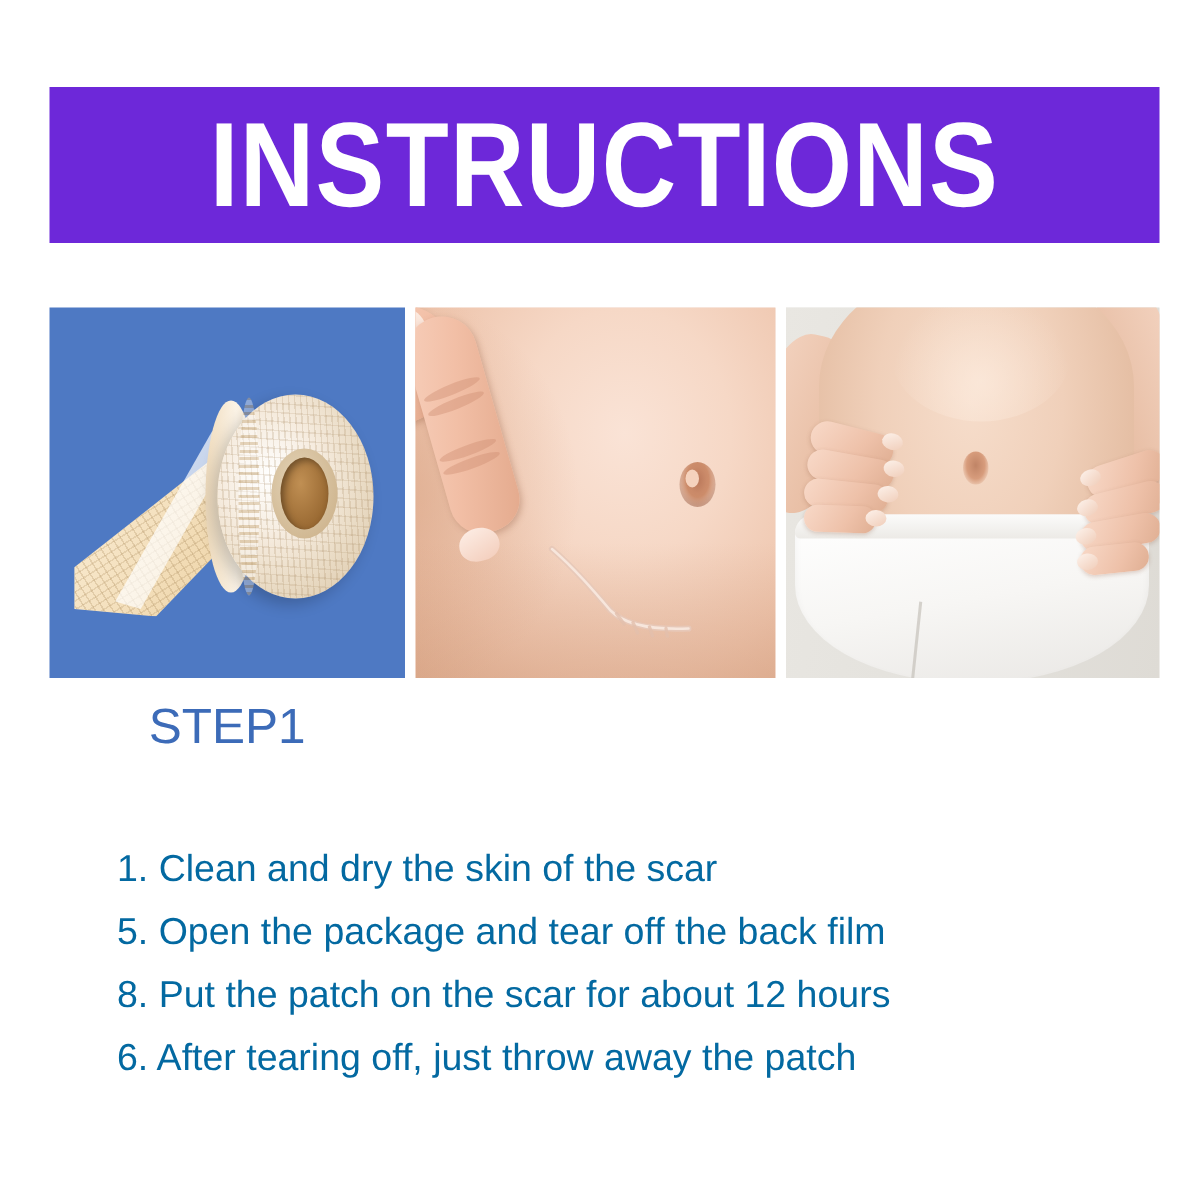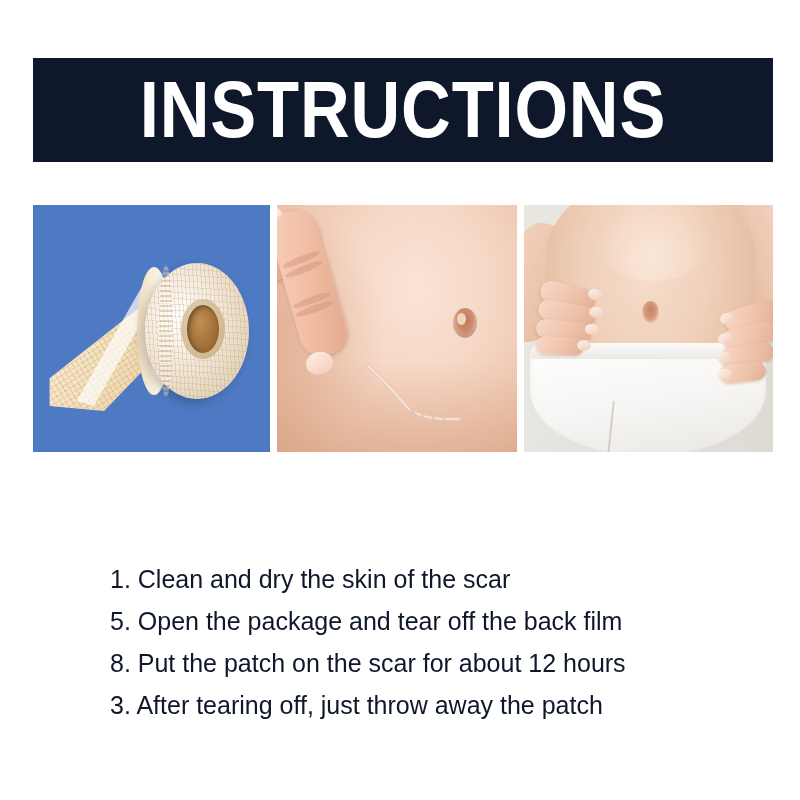--- a/index.html
+++ b/index.html
@@ -15,21 +15,21 @@
     overflow: hidden;
   }
 
   
   .banner {
     position: absolute;
     left: 33px;
     top: 58px;
     width: 740px;
     height: 104px;
-    background: #0f172a;
+    background: #6d28d9;
     display: flex;
     align-items: center;
     justify-content: center;
   }
   .banner-title {
     color: #ffffff;
     font-family: "Liberation Sans Narrow", "Liberation Sans", sans-serif;
     font-weight: bold;
     font-size: 80px;
     letter-spacing: 1px;
@@ -296,26 +296,25 @@
   .step-3 { width: 249px; }
 
   
   .instructions {
     position: absolute;
     left: 78px;
     top: 558px;
     width: 660px;
   }
   .instruction-line {
-    color: #0f172a;
+    color: #0369a1;
     font-family: "Liberation Sans", sans-serif;
     font-size: 25px;
     line-height: 42px;
     white-space: nowrap;
-    margin-left: 32px;
   }
 </style>
 </head>
 <body>
 
 <div class="banner">
   <div class="banner-title">INSTRUCTIONS</div>
 </div>
 
 <div class="panels">
@@ -392,20 +391,21 @@
       <div class="f3" style="left:10px; top:58px; width:46px; height:19px; transform:rotate(-6deg);"></div>
       <div class="n3" style="left:10px; top:8px;  transform:rotate(-18deg);"></div>
       <div class="n3" style="left:8px;  top:28px; transform:rotate(-14deg);"></div>
       <div class="n3" style="left:7px;  top:47px; transform:rotate(-10deg);"></div>
       <div class="n3" style="left:8px;  top:64px; transform:rotate(-6deg);"></div>
     </div>
   </div>
 </div>
 
 <div class="steps">
+  <div class="step-label step-1">STEP1</div>
 </div>
 
 <div class="instructions">
   <div class="instruction-line">1. Clean and dry the skin of the scar</div>
   <div class="instruction-line">5. Open the package and tear off the back film</div>
   <div class="instruction-line">8. Put the patch on the scar for about 12 hours</div>
-  <div class="instruction-line">3. After tearing off, just throw away the patch</div>
+  <div class="instruction-line">6. After tearing off, just throw away the patch</div>
 </div>
 
 </body></html>

